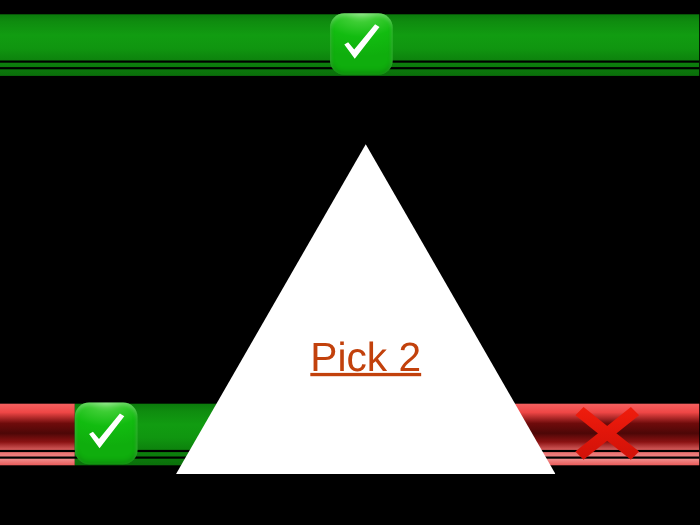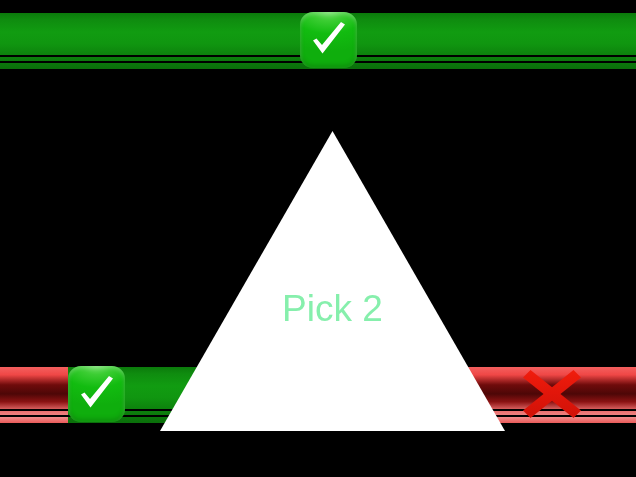--- a/index.html
+++ b/index.html
@@ -96,34 +96,35 @@
     position: absolute;
     inset: 0;
     width: 100%;
     height: 100%;
     background: #ffffff;
     clip-path: polygon(50% 1%, 100% 100%, 0% 100%);
   }
   #triangle-label {
     position: absolute;
     left: 0;
-    top: 0;
+    top: 16px;
     width: 100%;
     height: 100%;
     display: flex;
     align-items: center;
     justify-content: center;
-    color: #86efac;
+    color: #c2410c;
     font-size: 37px;
     font-family: "Liberation Sans", sans-serif;
     font-weight: 400;
     letter-spacing: 0px;
     padding-top: 59px;
     box-sizing: border-box;
     white-space: nowrap;
+    text-decoration: underline;
   }
 
   
   .badge {
     position: absolute;
     width: 57px;
     height: 56px;
   }
   .check-badge {
     border-radius: 13px;

